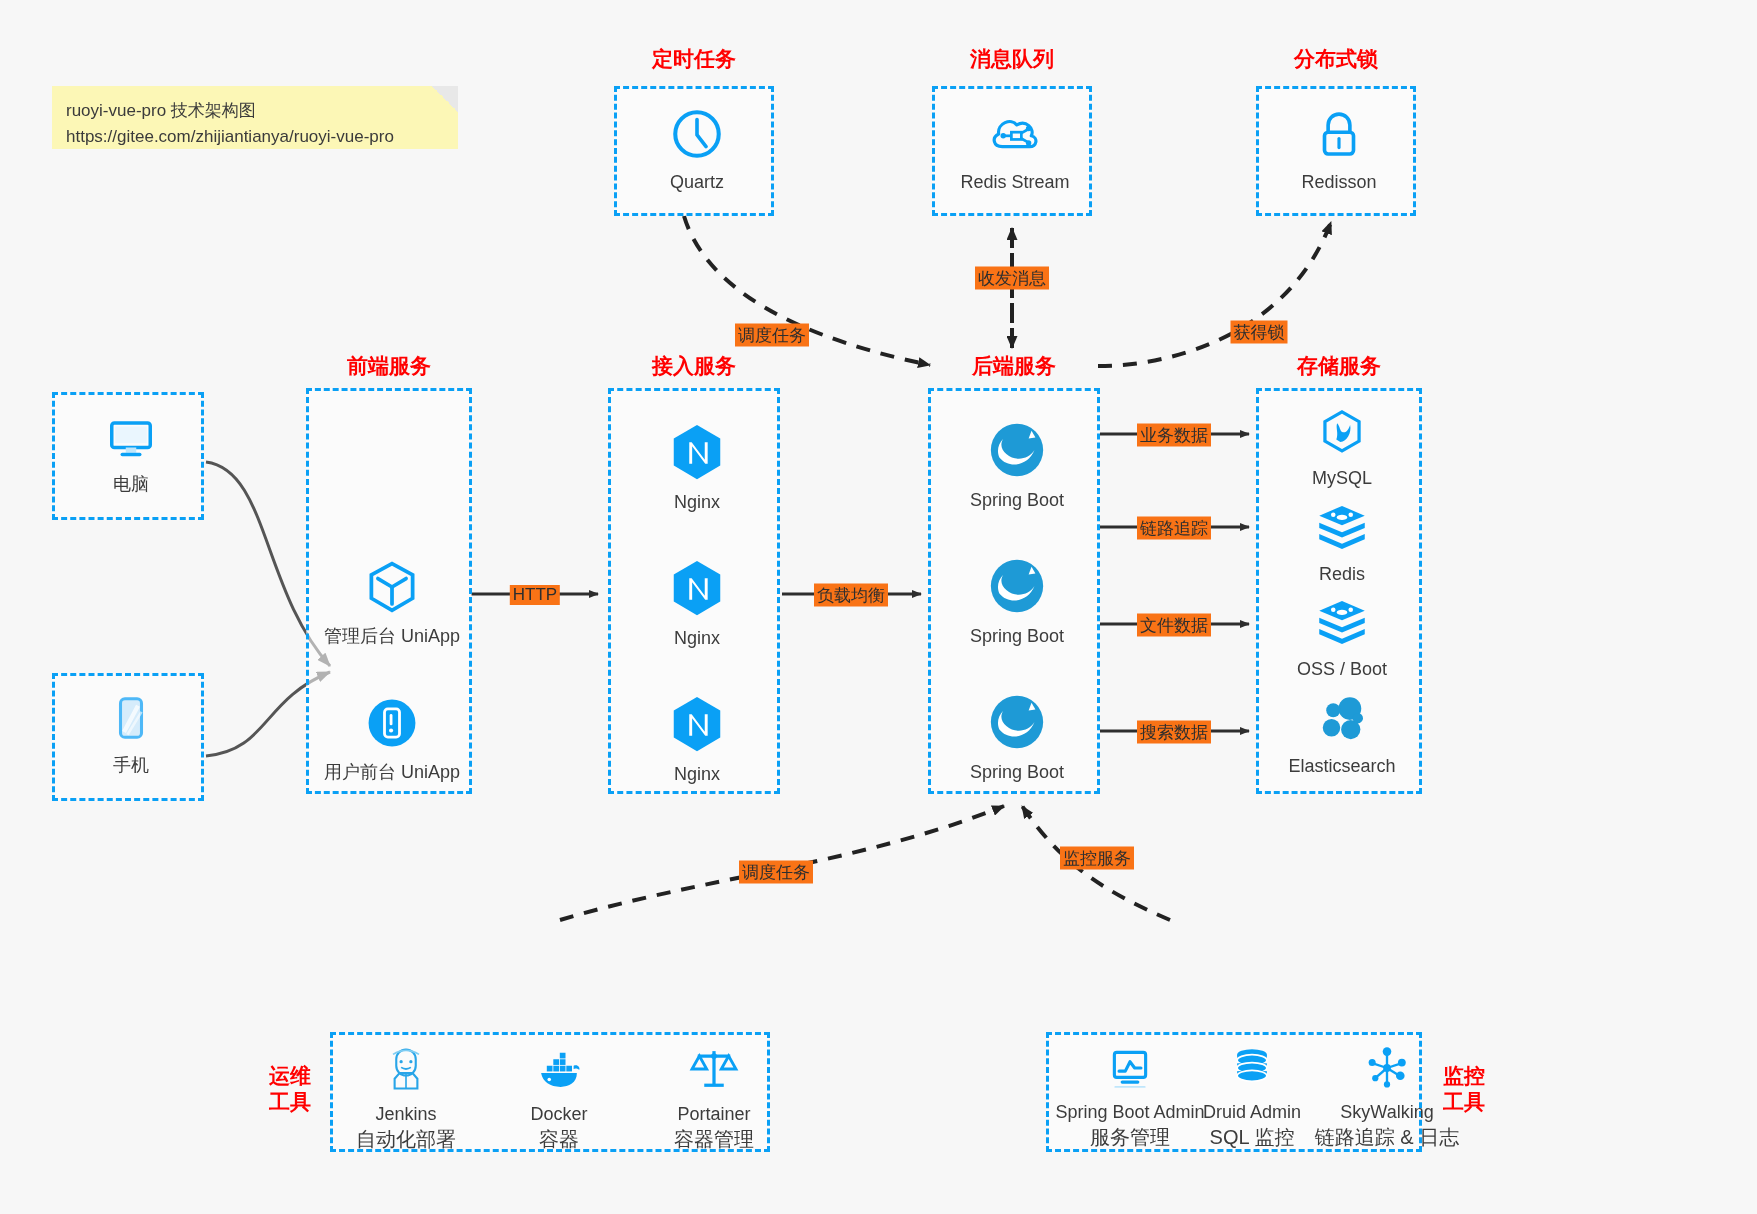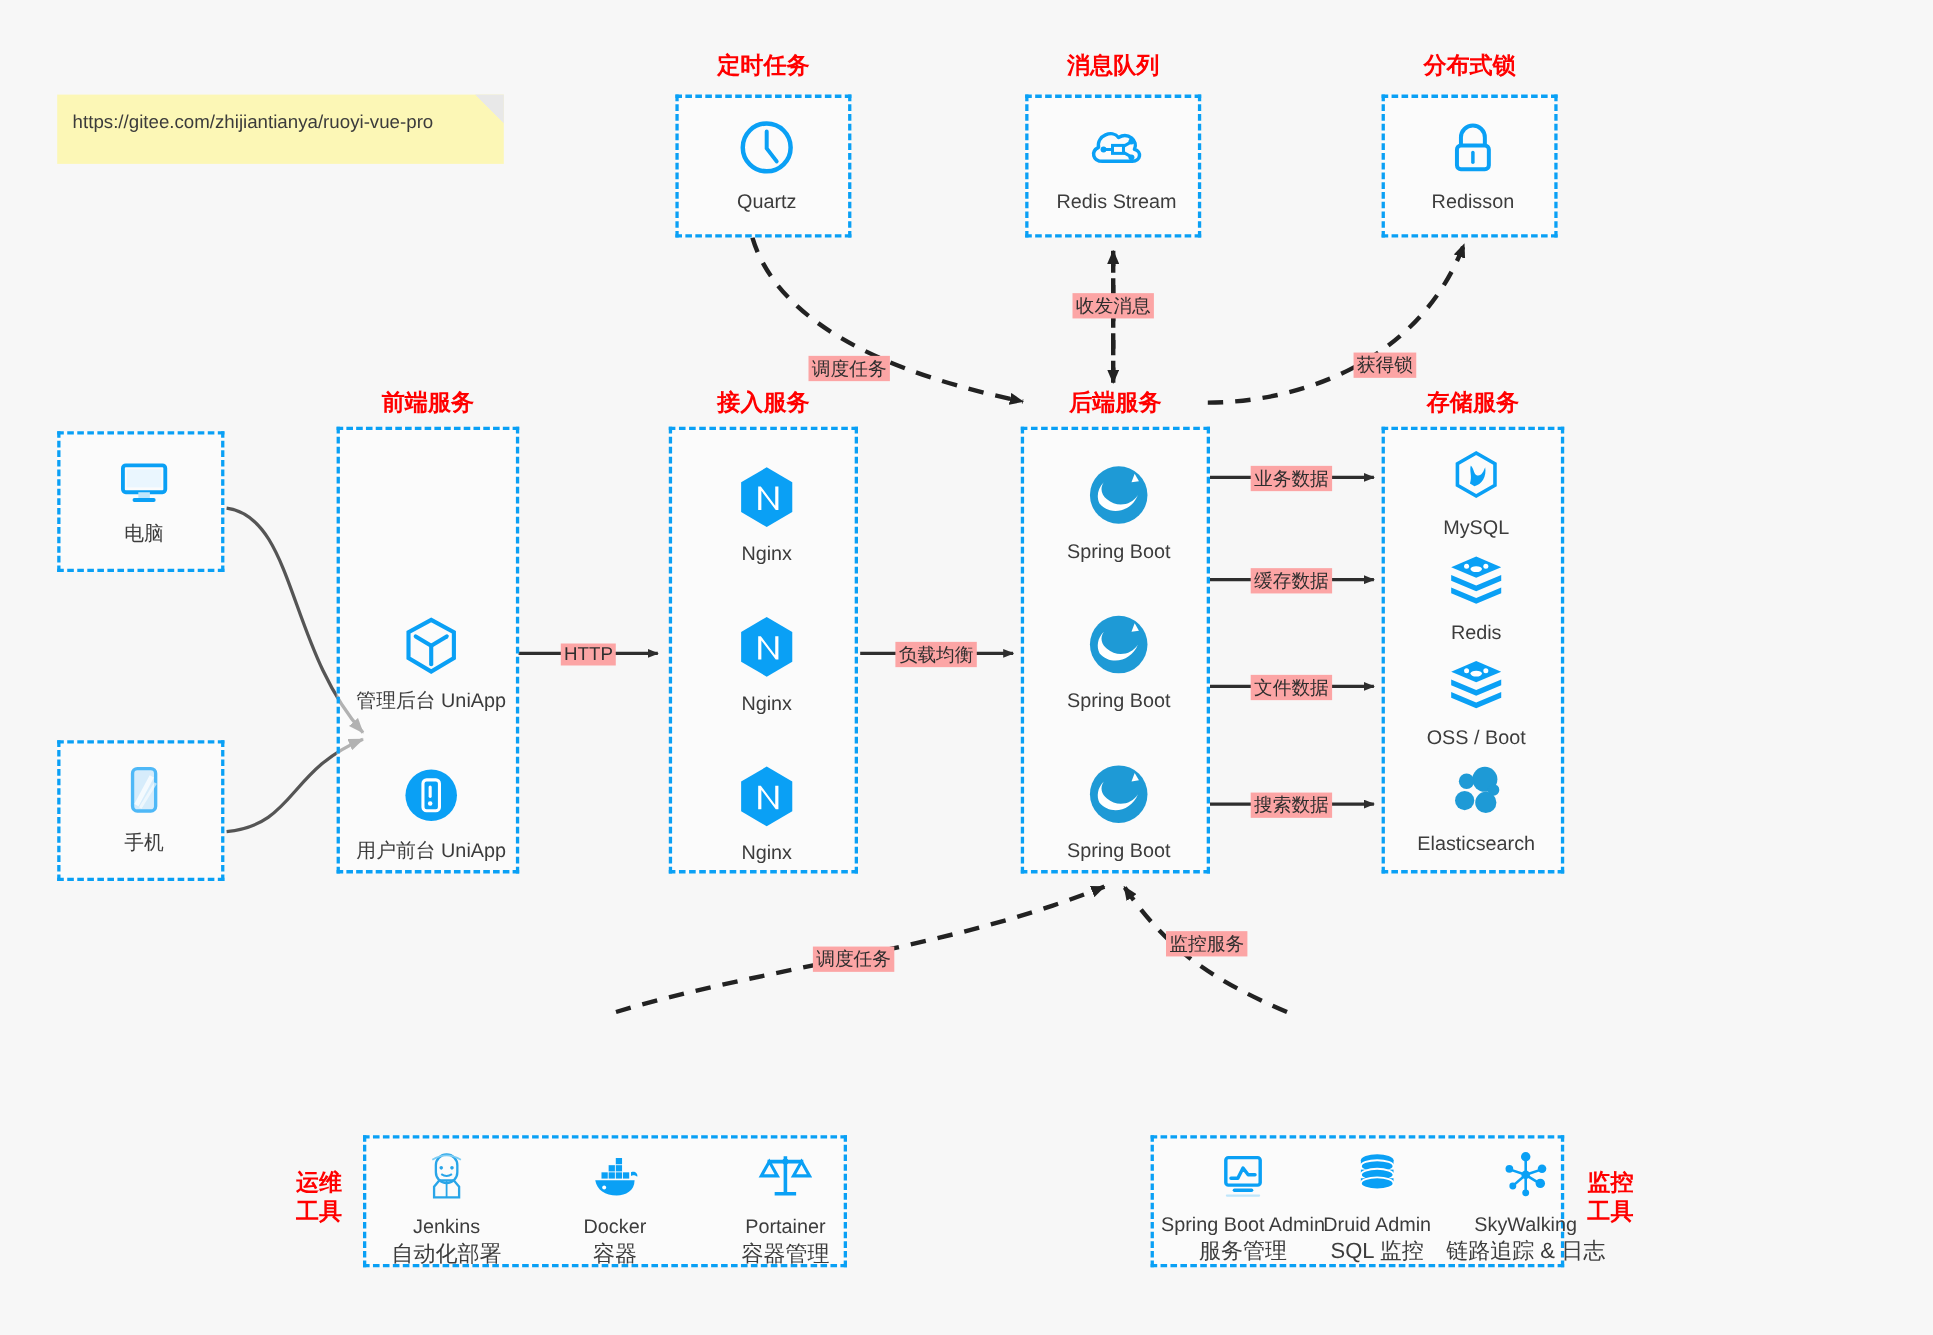--- a/index.html
+++ b/index.html
@@ -36,21 +36,21 @@
   .cell{
     position:absolute; display:flex; flex-direction:column;
     align-items:center; justify-content:flex-start; text-align:center;
   }
   .cell .label{ font-size:18px; color:#3c3c3c; white-space:nowrap; margin-top:4px; line-height:1.3; }
   .cell .label2{ font-size:20px; color:#3c3c3c; white-space:nowrap; line-height:1.3; }
   .ico{ display:block; }
 
   
   .elabel{
-    position:absolute; background:#fca5a5; font-size:17px; color:#2e2e2e;
+    position:absolute; background:#f97316; font-size:17px; color:#2e2e2e;
     padding:0 3px; white-space:nowrap; transform:translate(-50%,-50%);
   }
   .elabel.cn{ font-size:17px; }
 </style>
 </head>
 <body>
 
 <div id="canvas">
 
   <svg class="edges" viewBox="0 0 1757 1214">
@@ -89,28 +89,29 @@
 
     <path d="M1170,920 C 1100,890 1060,862 1022,806" fill="none" stroke="#222" stroke-width="4" stroke-dasharray="14,11" marker-end="url(#ahd)"></path>
   </svg>
 
   <div class="elabel cn" style="left:772px; top:335px;">调度任务</div>
   <div class="elabel cn" style="left:1012px; top:278px;">收发消息</div>
   <div class="elabel cn" style="left:1259px; top:332px;">获得锁</div>
   <div class="elabel" style="left:535px; top:595px;">HTTP</div>
   <div class="elabel cn" style="left:851px; top:595px;">负载均衡</div>
   <div class="elabel cn" style="left:1174px; top:435px;">业务数据</div>
-  <div class="elabel cn" style="left:1174px; top:528px;">缓存数据</div>
+  <div class="elabel cn" style="left:1174px; top:528px;">链路追踪</div>
   <div class="elabel cn" style="left:1174px; top:625px;">文件数据</div>
   <div class="elabel cn" style="left:1174px; top:732px;">搜索数据</div>
   <div class="elabel cn" style="left:776px; top:872px;">调度任务</div>
   <div class="elabel cn" style="left:1097px; top:858px;">监控服务</div>
 
   <div class="note" style="left:52px; top:86px; width:406px; height:63px;">
     <div class="fold"></div>
+    <div>ruoyi-vue-pro 技术架构图</div>
     <div>https://gitee.com/zhijiantianya/ruoyi-vue-pro</div>
   </div>
 
   <div class="grp-title" style="left:614px; top:45px; width:160px;">定时任务</div>
   <div class="group" style="left:614px; top:86px; width:160px; height:130px;">
     <div class="cell" style="left:0; top:16px; width:160px;">
       <span class="ico">
         <svg width="58" height="58" viewBox="0 0 64 64">
             <circle cx="32" cy="32" r="24" fill="none" stroke="#0aa0f5" stroke-width="4.5"></circle>
             <path d="M32 16 L32 33 L42 46" fill="none" stroke="#0aa0f5" stroke-width="4" stroke-linecap="round"></path>

